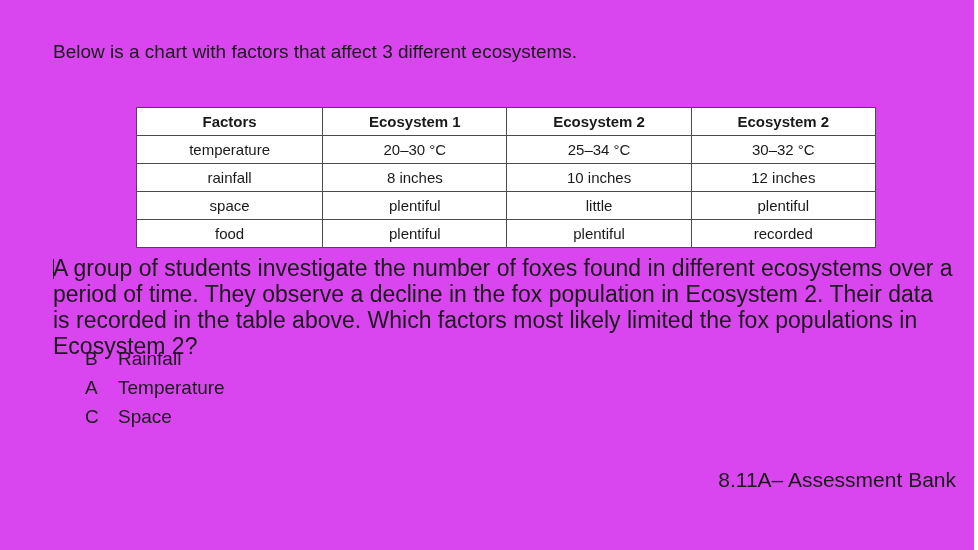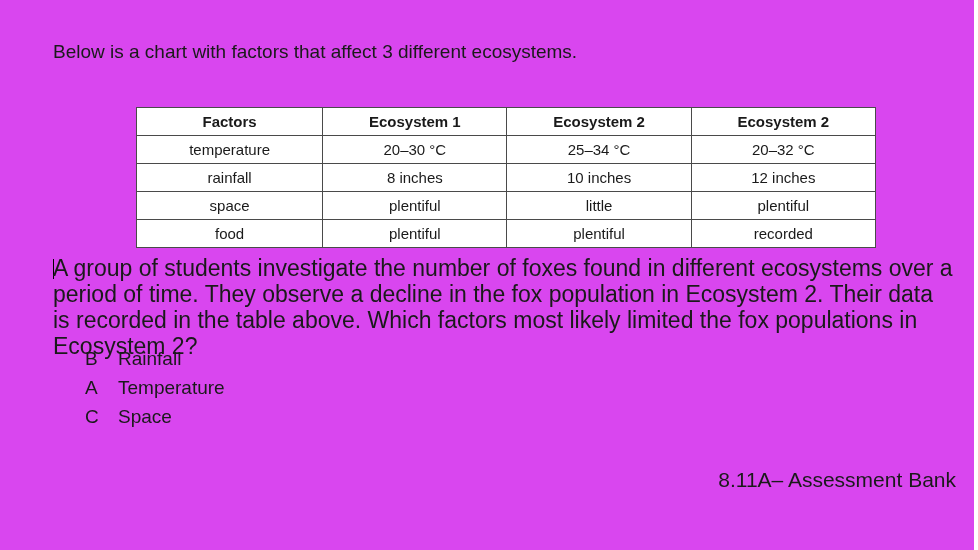--- a/index.html
+++ b/index.html
@@ -126,21 +126,21 @@
         <th class="col-eco">Ecosystem 1</th>
         <th class="col-eco">Ecosystem 2</th>
         <th class="col-eco">Ecosystem 2</th>
       </tr>
     </thead>
     <tbody>
       <tr>
         <td class="col-factor">temperature</td>
         <td class="col-eco">20–30 °C</td>
         <td class="col-eco">25–34 °C</td>
-        <td class="col-eco">20–32 °C</td>
+        <td class="col-eco">30–32 °C</td>
       </tr>
       <tr>
         <td class="col-factor">rainfall</td>
         <td class="col-eco">8 inches</td>
         <td class="col-eco">10 inches</td>
         <td class="col-eco">12 inches</td>
       </tr>
       <tr>
         <td class="col-factor">space</td>
         <td class="col-eco">plentiful</td>

